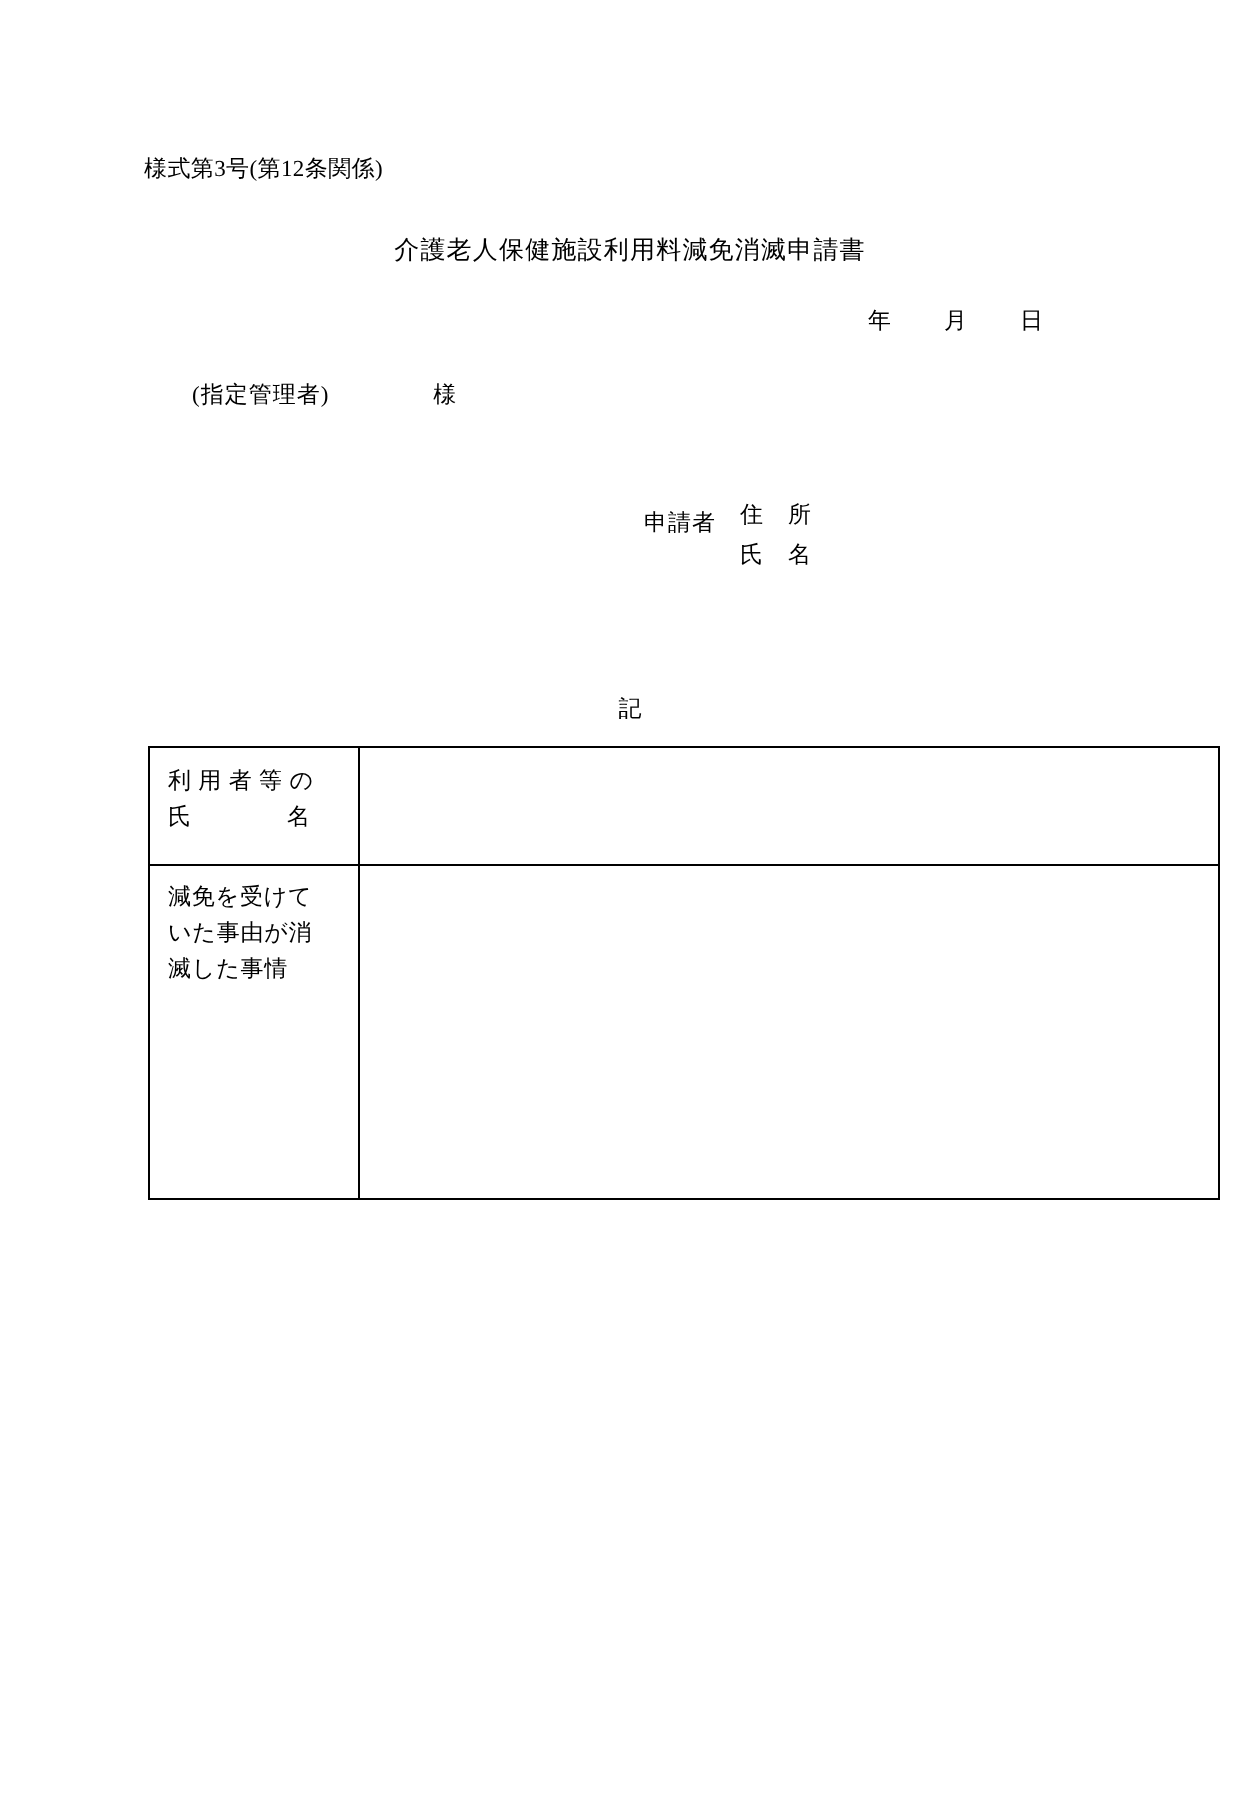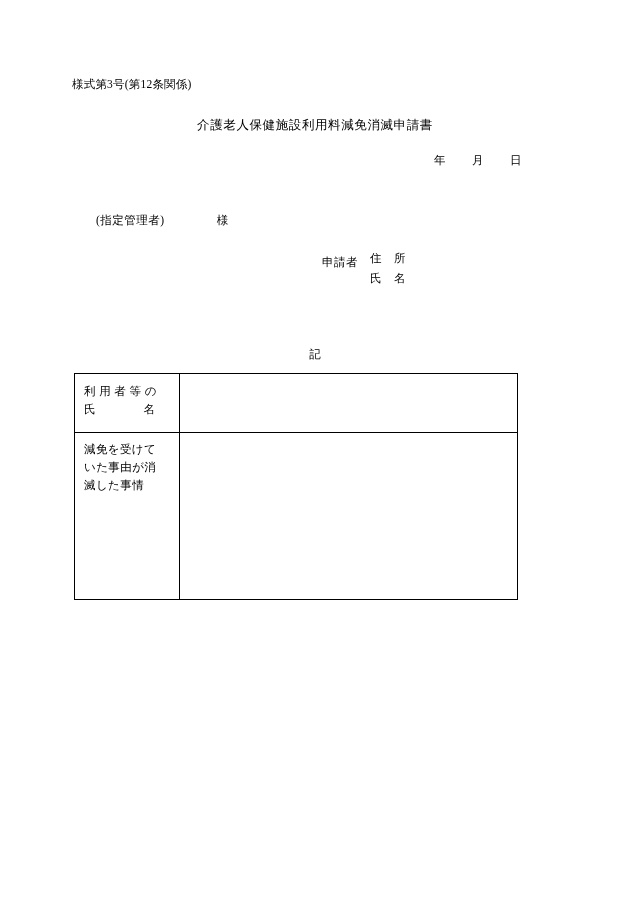--- a/index.html
+++ b/index.html
@@ -54,21 +54,20 @@
     width: 26px;
   }
 
   .addressee {
     position: absolute;
     left: 96px;
     top: 190px;
     font-size: 11.5px;
     letter-spacing: 0.5px;
     white-space: nowrap;
-    margin-top: 23px;
   }
   .addressee .gap {
     display: inline-block;
     width: 52px;
   }
 
   .applicant-block {
     position: absolute;
     left: 322px;
     top: 248px;
@@ -115,21 +114,21 @@
     right: 0;
     top: 347px;
     text-align: center;
     font-size: 11.5px;
   }
 
   table.form-table {
     position: absolute;
     left: 74px;
     top: 373px;
-    width: 444px;
+    width: 536px;
     border-collapse: collapse;
     table-layout: fixed;
   }
   table.form-table td {
     border: 1px solid #000000;
     vertical-align: top;
     padding: 8px 9px 6px 9px;
     font-size: 11.5px;
     line-height: 18px;
     letter-spacing: 0.4px;

